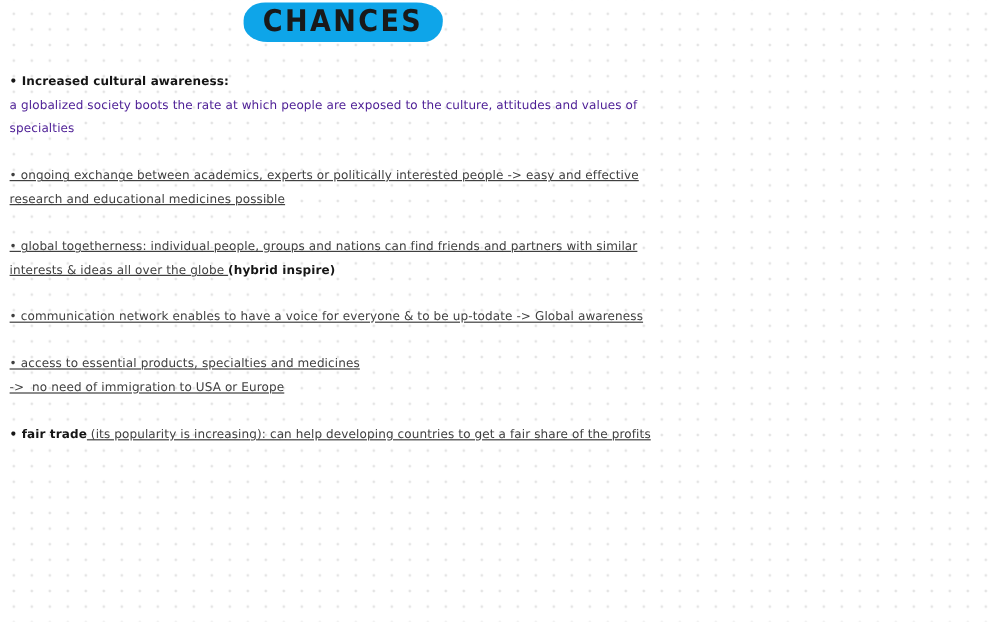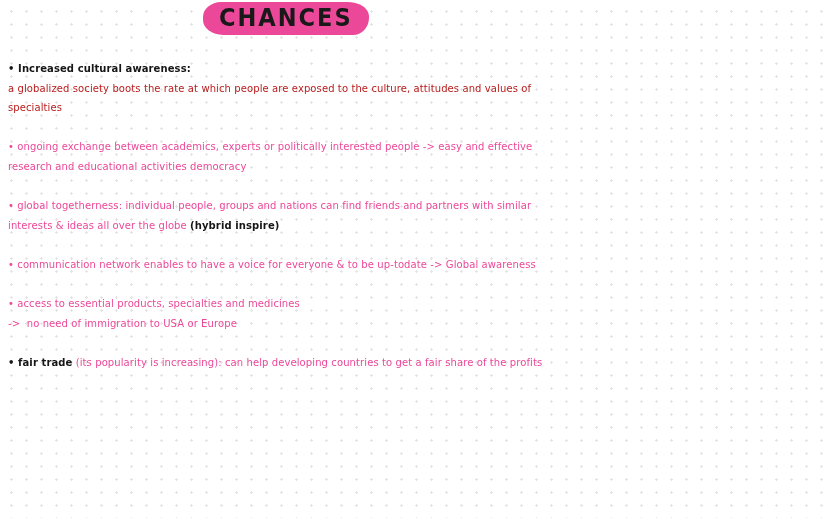--- a/index.html
+++ b/index.html
@@ -23,21 +23,21 @@
     width: 828px;
     height: 518px;
   }
   .title-wrap {
     position: absolute;
     top: 2px;
     left: 203px;
   }
   .title-highlight {
     display: inline-block;
-    background: #ec4899;
+    background: #0ea5e9;
     border-radius: 18px 22px 16px 20px / 15px 14px 17px 15px;
     padding: 1px 16px 3px 16px;
   }
   .page-title {
     font-size: 25px;
     font-weight: 800;
     letter-spacing: 2px;
     color: #191919;
     font-stretch: condensed;
   }
@@ -50,42 +50,42 @@
   .note-section {
     margin-bottom: 19.6px;
   }
   .note-line {
     font-size: 10px;
     line-height: 19.6px;
     height: 19.6px;
     white-space: pre;
     letter-spacing: 0.1px;
   }
-  .run-normal { color: #ec4899; font-weight: 400; }
+  .run-normal { color: #404040; font-weight: 400; text-decoration: underline; }
   .run-bold   { color: #161616; font-weight: 700; }
-  .run-muted  { color: #b91c1c; font-weight: 400; }
+  .run-muted  { color: #4c1d95; font-weight: 400; }
 </style>
 </head>
 <body>
 
 <div class="page">
   <div class="title-wrap">
     <span class="title-highlight">
       <span class="page-title">CHANCES</span>
     </span>
   </div>
   <div class="note-body">
       <div class="note-section">
         <div class="note-line"><span class="run-bold">• Increased cultural awareness:</span></div>
         <div class="note-line"><span class="run-muted">a globalized society boots the rate at which people are exposed to the culture, attitudes and values of</span></div>
         <div class="note-line"><span class="run-muted">specialties</span></div>
       </div>
       <div class="note-section">
         <div class="note-line"><span class="run-normal">• ongoing exchange between academics, experts or politically interested people -&gt; easy and effective</span></div>
-        <div class="note-line"><span class="run-normal">research and educational activities democracy</span></div>
+        <div class="note-line"><span class="run-normal">research and educational medicines possible</span></div>
       </div>
       <div class="note-section">
         <div class="note-line"><span class="run-normal">• global togetherness: individual people, groups and nations can find friends and partners with similar</span></div>
         <div class="note-line"><span class="run-normal">interests &amp; ideas all over the globe </span><span class="run-bold">(hybrid inspire)</span></div>
       </div>
       <div class="note-section">
         <div class="note-line"><span class="run-normal">• communication network enables to have a voice for everyone &amp; to be up-todate -&gt; Global awareness</span></div>
       </div>
       <div class="note-section">
         <div class="note-line"><span class="run-normal">• access to essential products, specialties and medicines</span></div>

